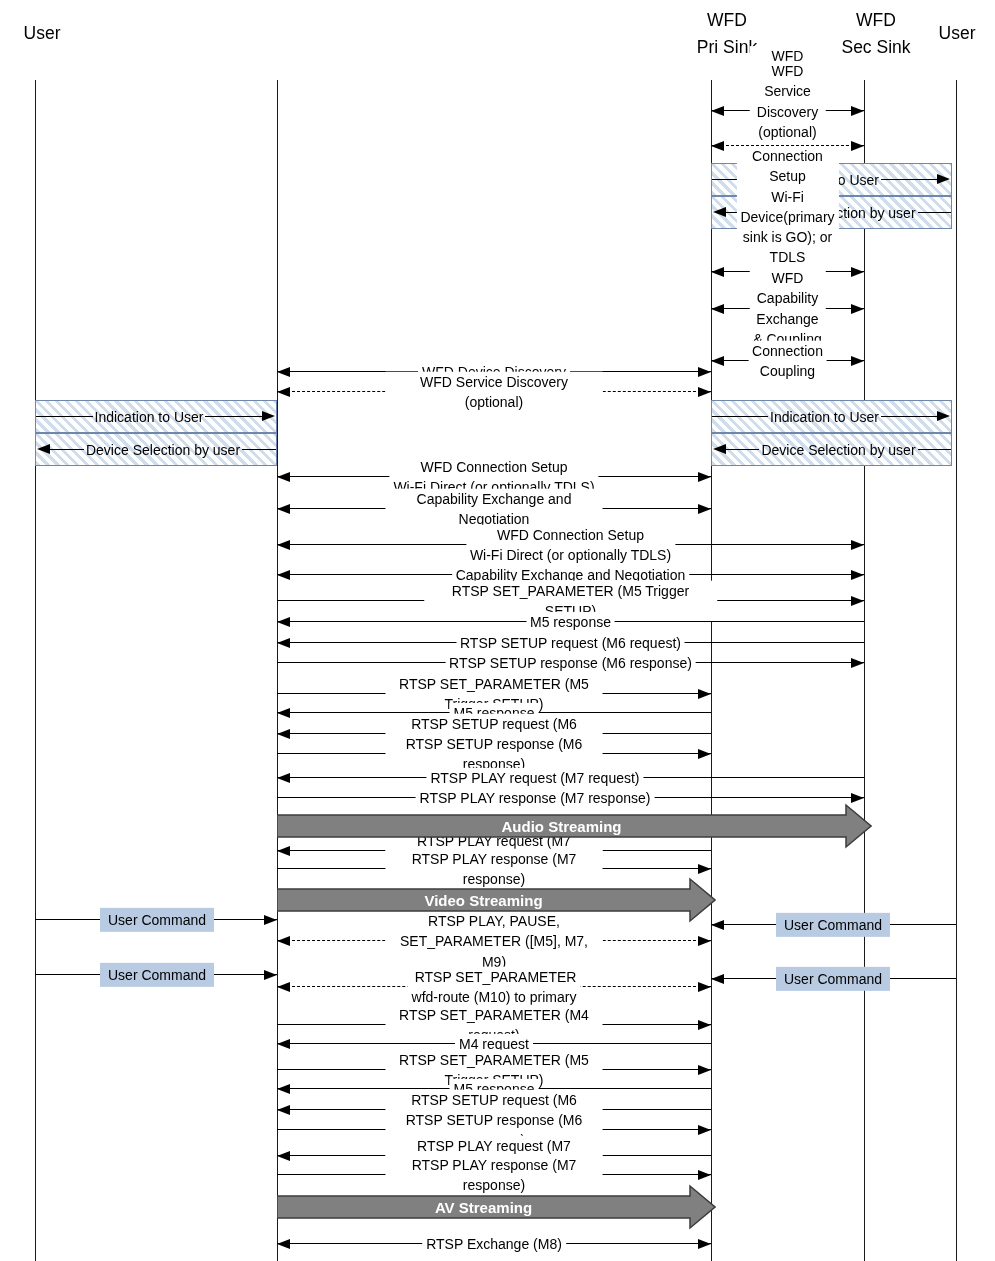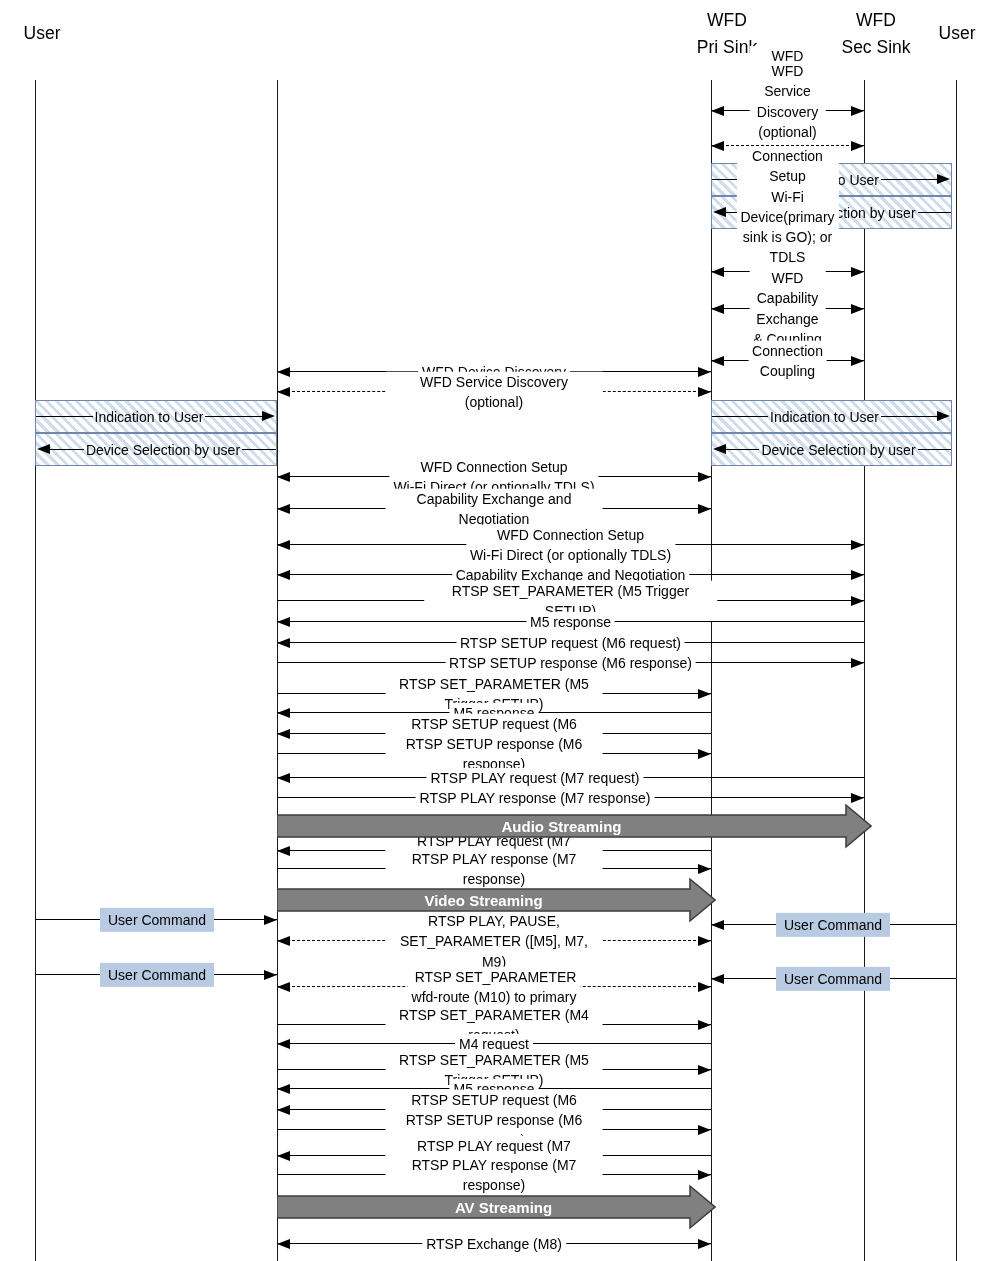--- a/index.html
+++ b/index.html
@@ -334,14 +334,14 @@
       <polygon points="0,12 569,12 569,2 594,23 569,44 569,34 0,34" fill="#808080" stroke="#3c3c3c" stroke-width="1.5"></polygon>
     </svg>
     <div class="stream-label" style="left: 277px; top: 815px; width: 569px; height: 22px;">Audio Streaming</div>
     <svg width="439" height="46" class="stream-svg" style="left: 277px; top: 877px;">
       <polygon points="0,12 413,12 413,2 438,23 413,44 413,34 0,34" fill="#808080" stroke="#3c3c3c" stroke-width="1.5"></polygon>
     </svg>
     <div class="stream-label" style="left: 277px; top: 889px; width: 413px; height: 22px;">Video Streaming</div>
     <svg width="439" height="46" class="stream-svg" style="left: 277px; top: 1184px;">
       <polygon points="0,12 413,12 413,2 438,23 413,44 413,34 0,34" fill="#808080" stroke="#3c3c3c" stroke-width="1.5"></polygon>
     </svg>
-    <div class="stream-label" style="left: 277px; top: 1196px; width: 413px; height: 22px; padding-left: 20px;">AV Streaming</div>
+    <div class="stream-label" style="left: 277px; top: 1196px; width: 413px; height: 22px;">AV Streaming</div>
   </div>
 
 </body></html>

